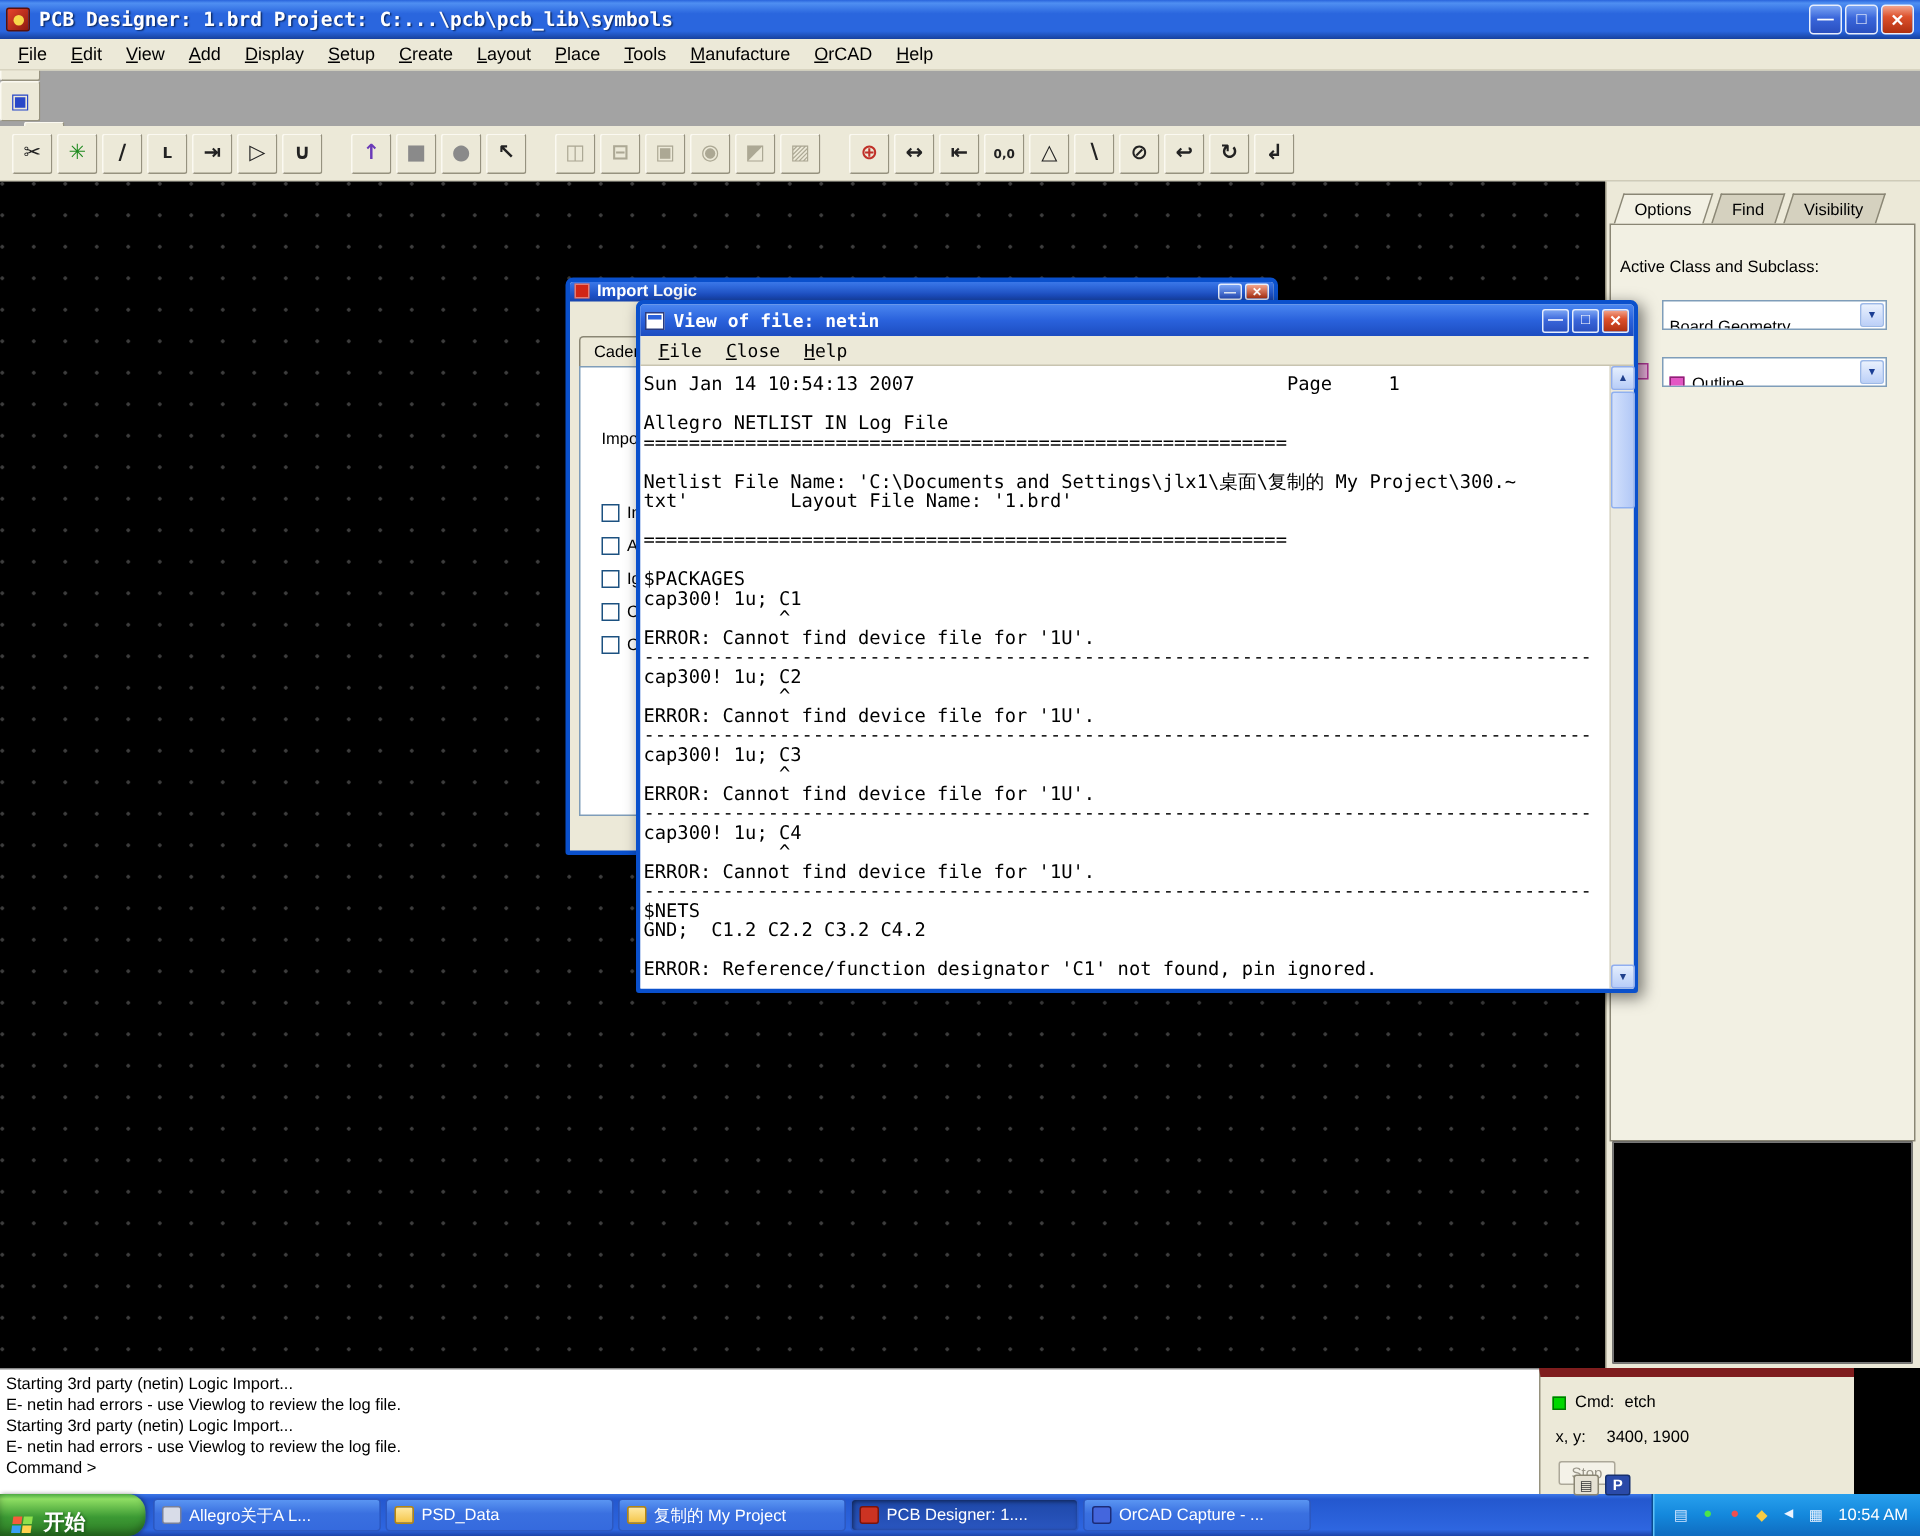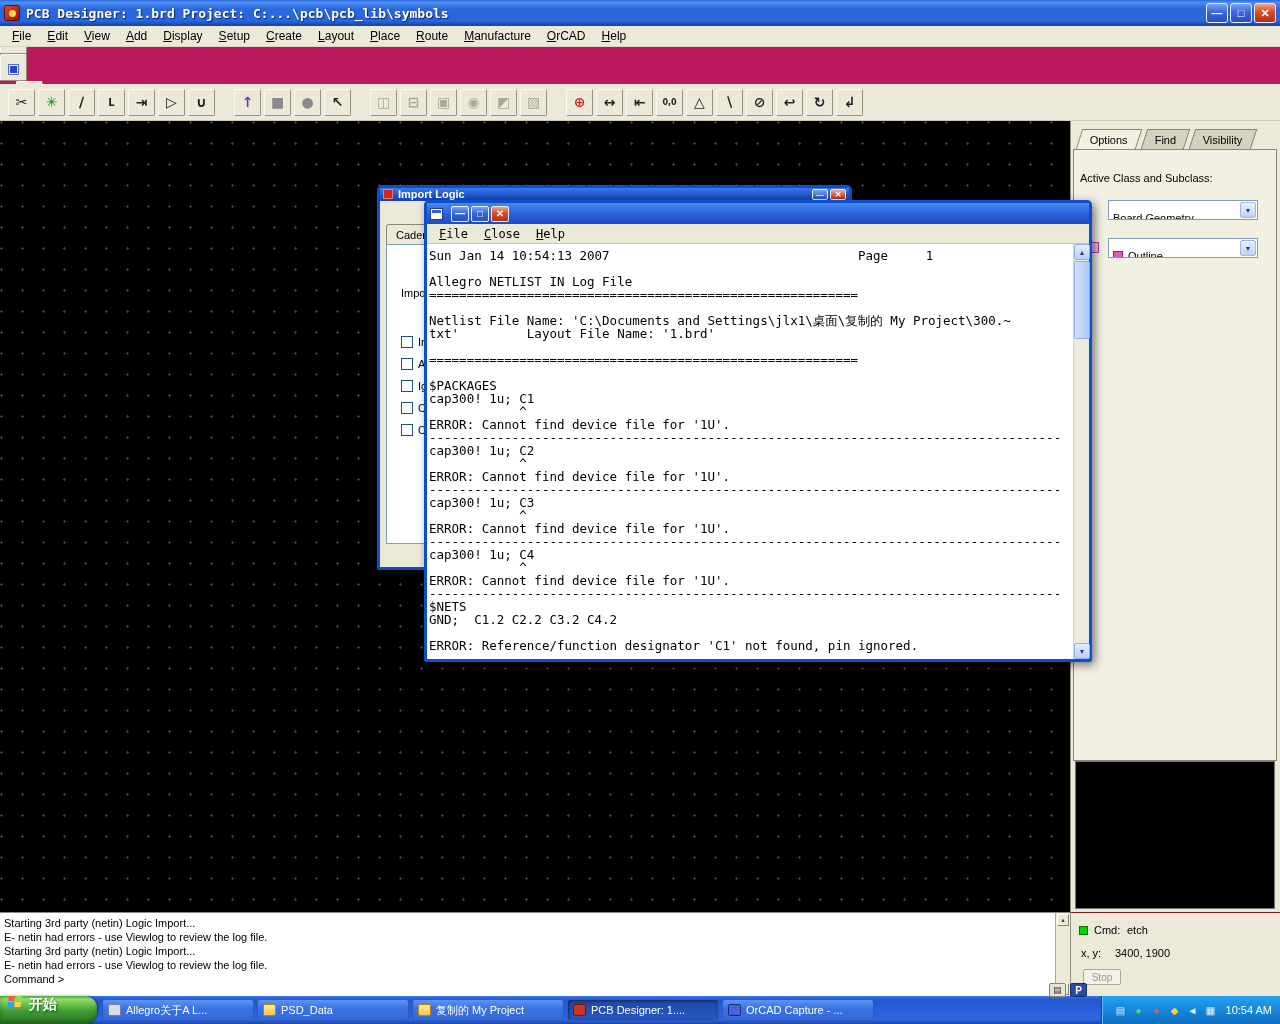--- a/index.html
+++ b/index.html
@@ -1,17 +1,17 @@
 <!DOCTYPE html>
 <html><head>
 <meta charset="utf-8">
 <style>
   *{margin:0;padding:0;box-sizing:border-box}
   html,body{width:1280px;height:1024px;overflow:hidden;background:#000;font-family:"Liberation Sans",sans-serif}
-  #app{position:relative;width:1280px;height:892px;background:#be185d}
+  #app{position:relative;width:1280px;height:892px;background:#a3a3a3}
 
   
   .titlebar{position:absolute;left:0;top:0;width:1280px;height:26px;display:flex;align-items:center;padding:0 4px;
     background:linear-gradient(180deg,#2964dc 0%,#4f8ff2 8%,#2a66de 35%,#2a66de 80%,#17419e 100%)}
   .app-ic{width:16px;height:16px;border-radius:2px;margin-right:6px;background:linear-gradient(135deg,#e8432c,#8c1b10);border:1px solid #59110a;position:relative;flex:none}
   .app-ic::after{content:"";position:absolute;left:4px;top:4px;width:7px;height:7px;border-radius:50%;background:#f7d84a}
   .title-text{color:#fff;font:bold 13px "DejaVu Sans Mono",monospace;text-shadow:1px 1px 1px #0c2a66;white-space:nowrap}
   .winbtns{margin-left:auto;display:flex;gap:2px}
   .wb{width:22px;height:20px;display:flex;align-items:center;justify-content:center;color:#fff;font:bold 11px "Liberation Sans",sans-serif;
     background:linear-gradient(180deg,#7aa4f4,#3a66da 45%,#2a50c0);border:1px solid #e8eefc;border-radius:3px}
@@ -58,21 +58,21 @@
   
   .console{position:absolute;left:0;top:912px;width:1070px;height:84px;background:#fff;border-top:1px solid #888}
   .clines{position:absolute;left:4px;top:3px;right:18px}
   .cline{height:14px;line-height:14px;font-size:11px;color:#000;white-space:nowrap;overflow:hidden}
   .cscroll{position:absolute;right:0;top:0;width:15px;height:100%;background:#ece9d8;border-left:1px solid #aca899}
   .csb{position:absolute;left:1px;width:12px;height:12px;background:#ece9d8;border:1px solid;border-color:#fff #8a8674 #8a8674 #fff;
     display:flex;align-items:center;justify-content:center;font-size:6px;color:#444}
   .csb.up{top:1px}.csb.down{bottom:1px}
 
   
-  .statusbox{position:absolute;left:1070px;top:912px;width:210px;height:84px;background:#ece9d8;border-top:1px solid #7f1d1d;border-left:1px solid #96927f;font-size:11px}
+  .statusbox{position:absolute;left:1026px;top:912px;width:210px;height:84px;background:#ece9d8;border-top:6px solid #7f1d1d;border-left:1px solid #96927f;font-size:11px}
   .cmd-dot{position:absolute;left:8px;top:13px;width:9px;height:9px;background:#00d800;border:1px solid #007800}
   .cmd-label{position:absolute;left:23px;top:11px;color:#000}
   .cmd-value{position:absolute;left:56px;top:11px;color:#000}
   .xy-label{position:absolute;left:10px;top:34px;color:#000}
   .xy-value{position:absolute;left:44px;top:34px;color:#000}
   .stop-btn{position:absolute;left:12px;top:56px;width:38px;height:16px;background:#f4f2e8;border:1px solid #aca899;border-radius:2px;
     color:#9a968a;font-size:10px;display:flex;align-items:center;justify-content:center}
 
   
   .idialog{position:absolute;left:377px;top:185px;width:475px;height:385px;background:#ece9d8;border:3px solid #0a50cc;
@@ -114,21 +114,21 @@
 
   
   .langbar{position:absolute;top:983px;z-index:30;display:flex;gap:4px;left:1049px}
   .lb{width:17px;height:14px;display:flex;align-items:center;justify-content:center;border-radius:2px;font-size:9px}
   .lb.kb{background:#e6e2d4;border:1px solid #8a8674;color:#333}
   .lb.py{background:#2a4aa8;border:1px solid #16306e;color:#fff;font-weight:bold;font-size:10px}
 
   
   .taskbar{position:absolute;left:0;top:996px;width:1280px;height:28px;
     background:linear-gradient(180deg,#3c77e8 0%,#2458cf 12%,#2e66e0 85%,#1c43a8 100%)}
-  .start{position:absolute;left:0;top:0;width:97px;height:28px;border-radius:0 12px 12px 0;display:flex;align-items:flex-start;padding-left:8px;gap:6px;
+  .start{position:absolute;left:0;top:0;width:97px;height:28px;border-radius:0 12px 12px 0;display:flex;align-items:flex-end;padding-left:8px;gap:6px;
     background:linear-gradient(180deg,#4fae44 0%,#8ede63 12%,#3c9a34 55%,#2c7a24 100%);box-shadow:inset 0 -3px 5px rgba(0,0,0,.25),1px 0 3px rgba(0,0,0,.4)}
   .flag{width:15px;height:13px;display:grid;grid-template-columns:6px 6px;grid-template-rows:5px 5px;gap:1px;transform:skewX(-8deg)}
   .flag i{display:block}
   .flag i:nth-child(1){background:#f65c3c}.flag i:nth-child(2){background:#8ee04c}
   .flag i:nth-child(3){background:#38a0f4}.flag i:nth-child(4){background:#ffd24c}
   .start-label{color:#fff;font:bold 14px "Liberation Sans",sans-serif;text-shadow:1px 1px 2px #1c5a18}
   .tasks{position:absolute;left:102px;top:3px;display:flex;gap:3px}
   .task{width:152px;height:22px;display:flex;align-items:center;gap:5px;padding:0 5px;border-radius:3px;
     background:linear-gradient(180deg,#5a95f2,#3a70e0 45%,#356ade);border:1px solid #2c58c0;color:#fff;font-size:11px;white-space:nowrap;overflow:hidden}
   .task.active{background:linear-gradient(180deg,#1e48a8,#2a56c0);box-shadow:inset 1px 1px 3px rgba(0,0,0,.5)}
@@ -171,21 +171,21 @@
       <span class="menu-item">Display</span>
 
       <span class="menu-item">Setup</span>
 
       <span class="menu-item">Create</span>
 
       <span class="menu-item">Layout</span>
 
       <span class="menu-item">Place</span>
 
-      <span class="menu-item">Route</span>
+      <span class="menu-item">Tools</span>
 
       <span class="menu-item">Manufacture</span>
 
       <span class="menu-item">OrCAD</span>
 
       <span class="menu-item">Help</span>
     </div>
 
   <div class="to
 olbar tb1" style="top:47px">
@@ -398,20 +398,21 @@
             <span class="cbx"></span>
             <span>Create PCB XML from input data</span>
           </div>
         </div>
     </div>
   </div>
 
   <div class="viewer">
     <div class="vtitle">
       <span class="vtitle-ic"></span>
+      <span class="vtitle-text">View of file: netin</span>
       <span class="vbtn">―</span>
       <span class="vbtn">□</span>
       <span class="vbtn close">✕</span>
     </div>
     <div class="vmenu">
 
         <span class="vmenu-item">File</span>
 
         <span class="vmenu-item">Close</span>
 

